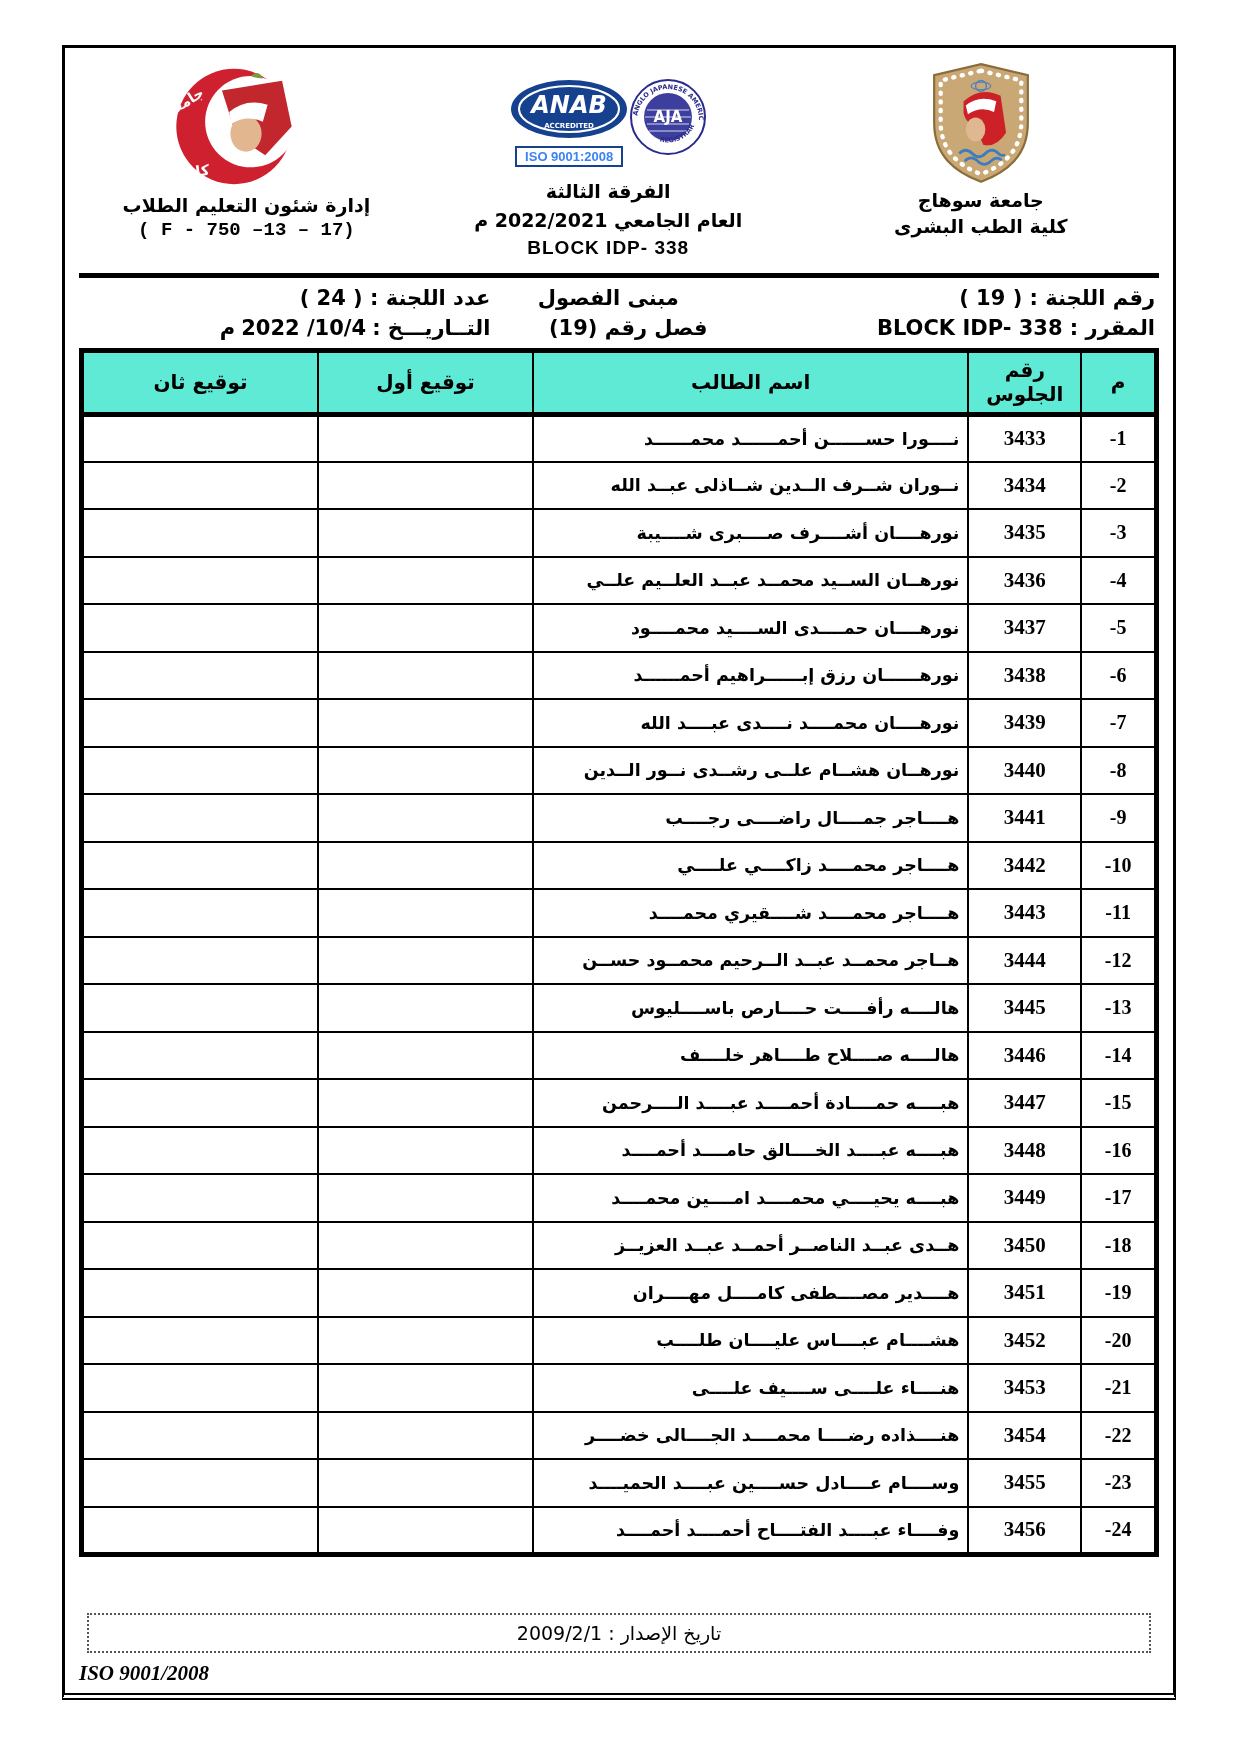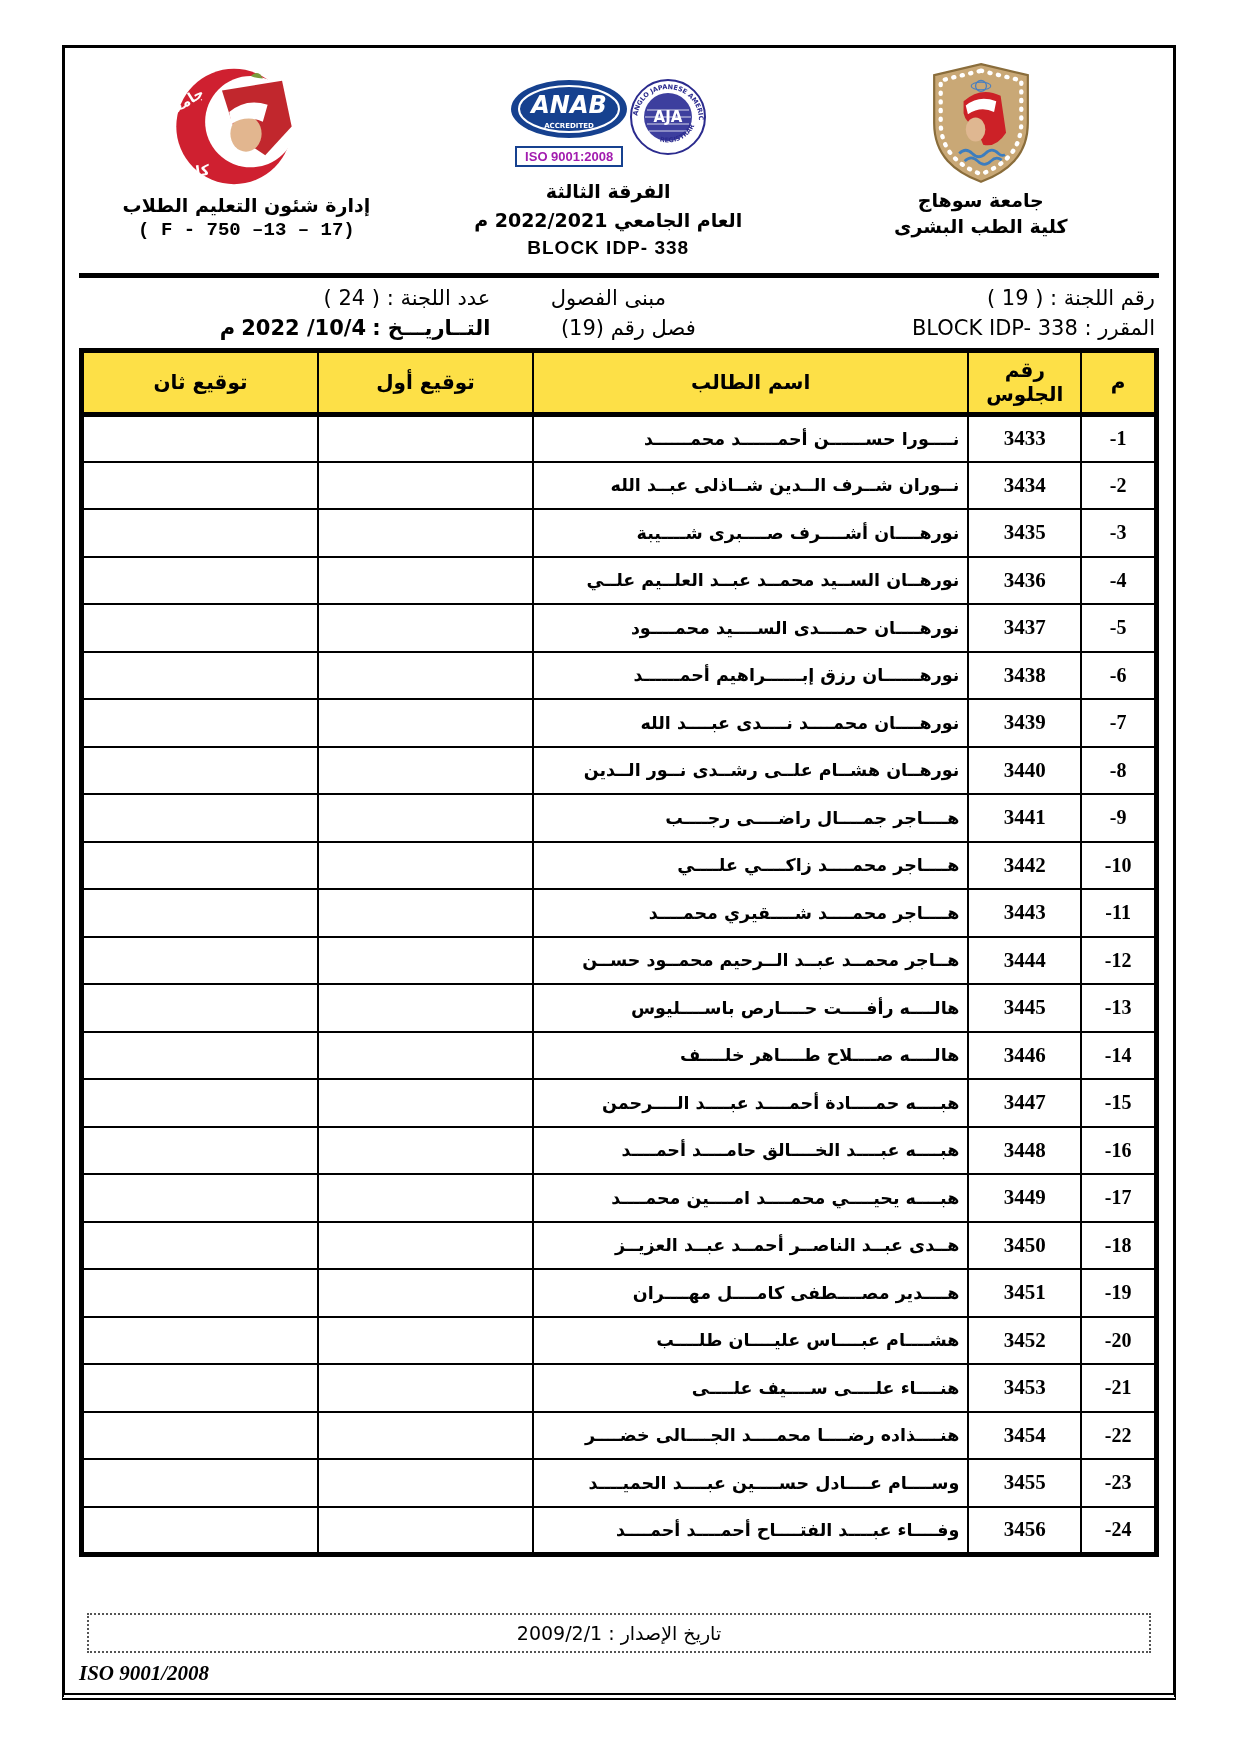--- a/index.html
+++ b/index.html
@@ -16,39 +16,39 @@
   .hdr { display:flex; flex-direction:row; width:100%; }
   .hdr-col { display:flex; flex-direction:column; align-items:center; }
   .hdr-left  { width:31%; padding-top:8px; }
   .hdr-center{ width:36%; padding-top:22px; }
   .hdr-right { width:33%; padding-top:6px; }
   .hdr-txt { font-weight:bold; font-size:19px; direction:rtl; text-align:center; line-height:1.35; }
   .hdr-code { font-weight:bold; font-size:19px; direction:ltr; font-family:Liberation Mono, monospace; }
   .logos-row { display:flex; align-items:flex-start; gap:0; }
   .anab-wrap { display:flex; flex-direction:column; align-items:center; }
   .iso-box {
-    border:2px solid #16418f; color:#a21caf; font-weight:bold; font-size:13px;
+    border:2px solid #16418f; color:#3b82f6; font-weight:bold; font-size:13px;
     padding:1px 8px; margin-top:2px; font-family:"Liberation Sans",sans-serif;
   }
   .center-lines { margin-top:10px; text-align:center; }
   .center-lines div { font-weight:bold; font-size:19px; direction:rtl; line-height:1.5; }
   .block-line { font-family:"Liberation Sans",sans-serif; direction:ltr !important; letter-spacing:1px; }
   .divider { border:none; border-top:5px solid #000; margin:10px 0 6px 0; }
   
   .info { direction:rtl; display:grid; grid-template-columns:40% 22% 38%; row-gap:6px; padding:2px 4px; }
-  .info-cell { font-weight:normal; font-size:21px; white-space:nowrap; }
+  .info-cell { font-weight:bold; font-size:21px; white-space:nowrap; }
   .date-line { display:flex; direction:ltr; justify-content:flex-end; gap:6px; font-weight:bold; font-size:21px; }
   .date-line .rtl { direction:rtl; }
   
   table.students {
     direction:rtl; width:100%; border-collapse:collapse; margin-top:6px;
     border:5px solid #000;
   }
   table.students th {
-    background:#fde047; border:2px solid #000; border-bottom:5px solid #000;
+    background:#5eead4; border:2px solid #000; border-bottom:5px solid #000;
     font-size:20px; font-weight:bold; height:64px; padding:2px 6px;
   }
   table.students td { border:2px solid #000; height:47.5px; padding:2px 8px; }
   td.col-index { text-align:center; direction:ltr; font-weight:bold; font-size:20px;
     font-family:"Liberation Serif","DejaVu Serif",serif; }
   td.col-seat { text-align:center; font-weight:bold; font-size:21px;
     font-family:"Liberation Serif","DejaVu Serif",serif;margin-left:23px; }
   td.col-name { text-align:right; font-weight:bold; font-size:17.5px; white-space:nowrap; overflow:hidden; }
   
   .footer-boxes { direction:rtl; display:flex; margin-top:56px; gap:90px; padding:0 8px; }

